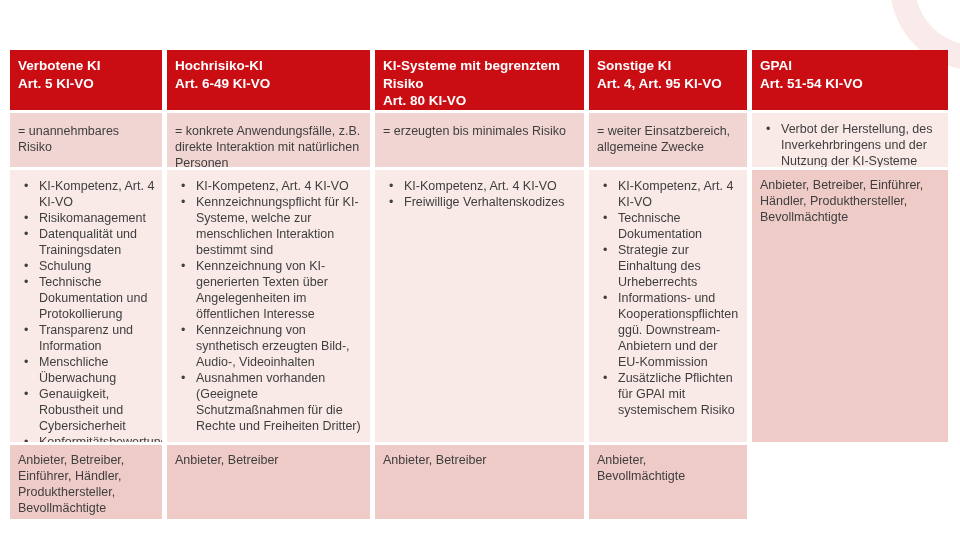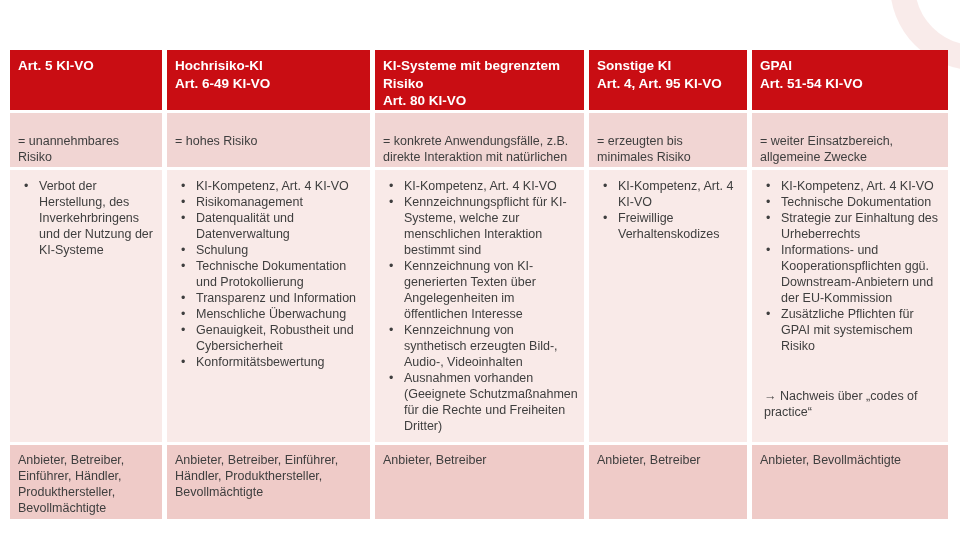--- a/index.html
+++ b/index.html
@@ -44,21 +44,21 @@
   .cell.head{
     background:var(--red);
     color:#ffffff;
     font-weight:bold;
     font-size:13.5px;
     line-height:1.3;
     padding:7px 8px 4px 8px;
   }
   .cell.risk{
     background:var(--risk);
-    padding:20px 8px 4px 8px;
+    padding:10px 8px 4px 8px;
   }
   .cell.obligations{
     background:var(--body);
     padding:8px 6px 16px 8px;
   }
   .cell.actors{
     background:var(--actors);
     padding:7px 24px 4px 8px;
   }
   .cell.obligations ul{
@@ -80,55 +80,55 @@
   }
 </style>
 </head>
 <body>
 
 <div class="corner-arc"></div>
 
 <div class="risk-table">
 
   <div class="cell head">
+    <div>Verbotene KI</div>
     <div>Art. 5 KI-VO</div>
   </div>
   <div class="cell head">
     <div>Hochrisiko-KI</div>
     <div>Art. 6-49 KI-VO</div>
   </div>
   <div class="cell head">
     <div>KI-Systeme mit begrenztem Risiko</div>
     <div>Art. 80 KI-VO</div>
   </div>
   <div class="cell head">
     <div>Sonstige KI</div>
     <div>Art. 4, Art. 95 KI-VO</div>
   </div>
   <div class="cell head">
     <div>GPAI</div>
     <div>Art. 51-54 KI-VO</div>
   </div>
 
   <div class="cell risk">= unannehmbares Risiko</div>
-  <div class="cell risk">= hohes Risiko</div>
   <div class="cell risk">= konkrete Anwendungsfälle, z.B. direkte Interaktion mit natürlichen Personen</div>
   <div class="cell risk">= erzeugten bis minimales Risiko</div>
   <div class="cell risk">= weiter Einsatzbereich, allgemeine Zwecke</div>
 
   <div class="cell obligations">
     <ul>
         <li>Verbot der Herstellung, des Inverkehrbringens und der Nutzung der KI-Systeme</li>
       </ul>
   </div>
   <div class="cell obligations">
     <ul>
         <li>KI-Kompetenz, Art. 4 KI-VO</li>
         <li>Risikomanagement</li>
-        <li>Datenqualität und Datenverwaltung</li>
+        <li>Datenqualität und Trainingsdaten</li>
         <li>Schulung</li>
         <li>Technische Dokumentation und Protokollierung</li>
         <li>Transparenz und Information</li>
         <li>Menschliche Überwachung</li>
         <li>Genauigkeit, Robustheit und Cybersicherheit</li>
         <li>Konformitätsbewertung</li>
       </ul>
   </div>
   <div class="cell obligations">
     <ul>

